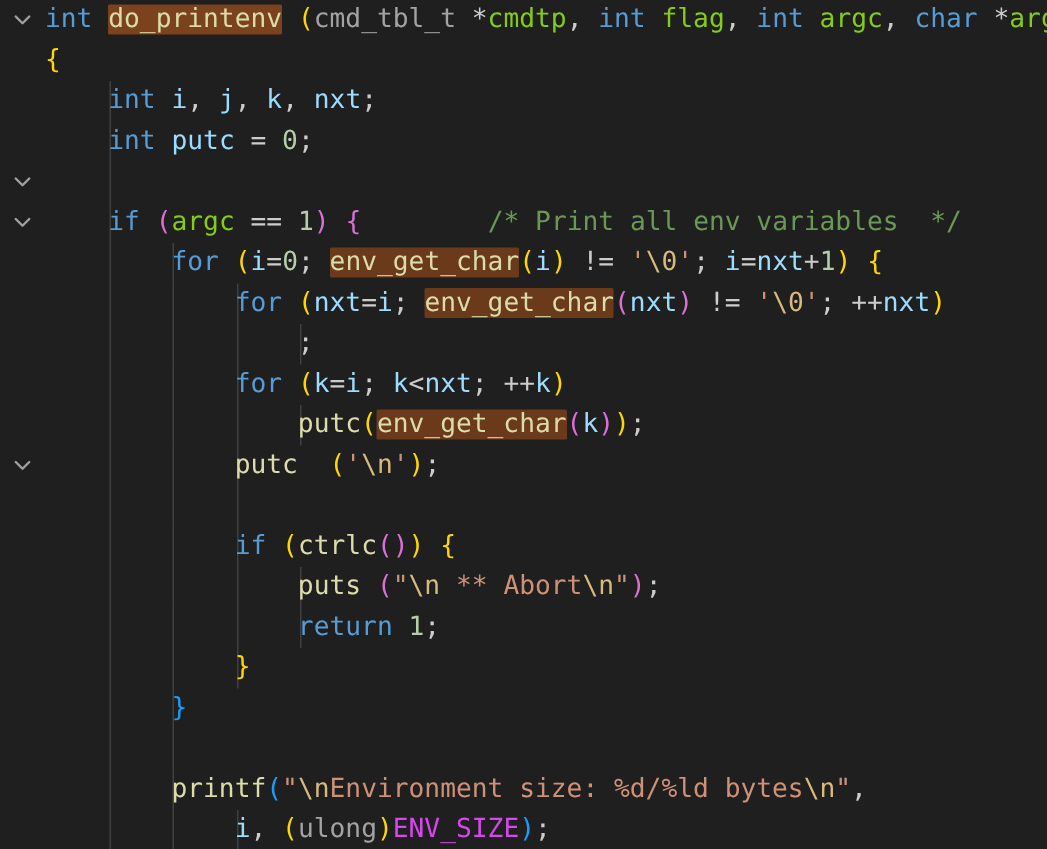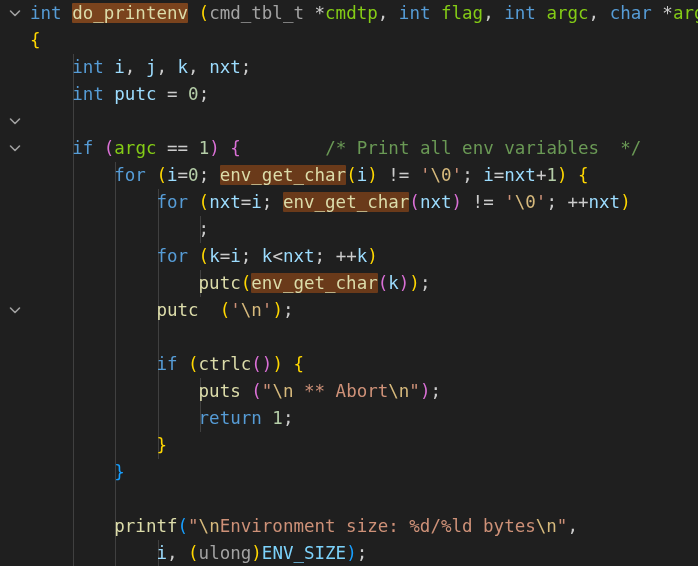--- a/index.html
+++ b/index.html
@@ -72,21 +72,21 @@
   .kw       { color: #569cd6; }   
   .type     { color: #a3a3a3; margin-top: 44px; }   
   .fn       { color: #dcdcaa; }   
   .plain    { color: #cccccc; }
   .var      { color: #9cdcfe; }
   .param    { color: #84cc16; }
   .num      { color: #b5cea8; }
   .str      { color: #ce9178; }
   .esc      { color: #d7ba7d; }
   .cmt      { color: #6a9955; }
-  .macro    { color: #7dd3fc; }   
+  .macro    { color: #d946ef; }   
   .op       { color: #cccccc; }
   .b1       { color: #ffd700; }   
   .b2       { color: #da70d6; }   
   .b3       { color: #179fff; }   
 
   
   .hl {
     background: #6a3a1a;
     border-radius: 1px;
   }

